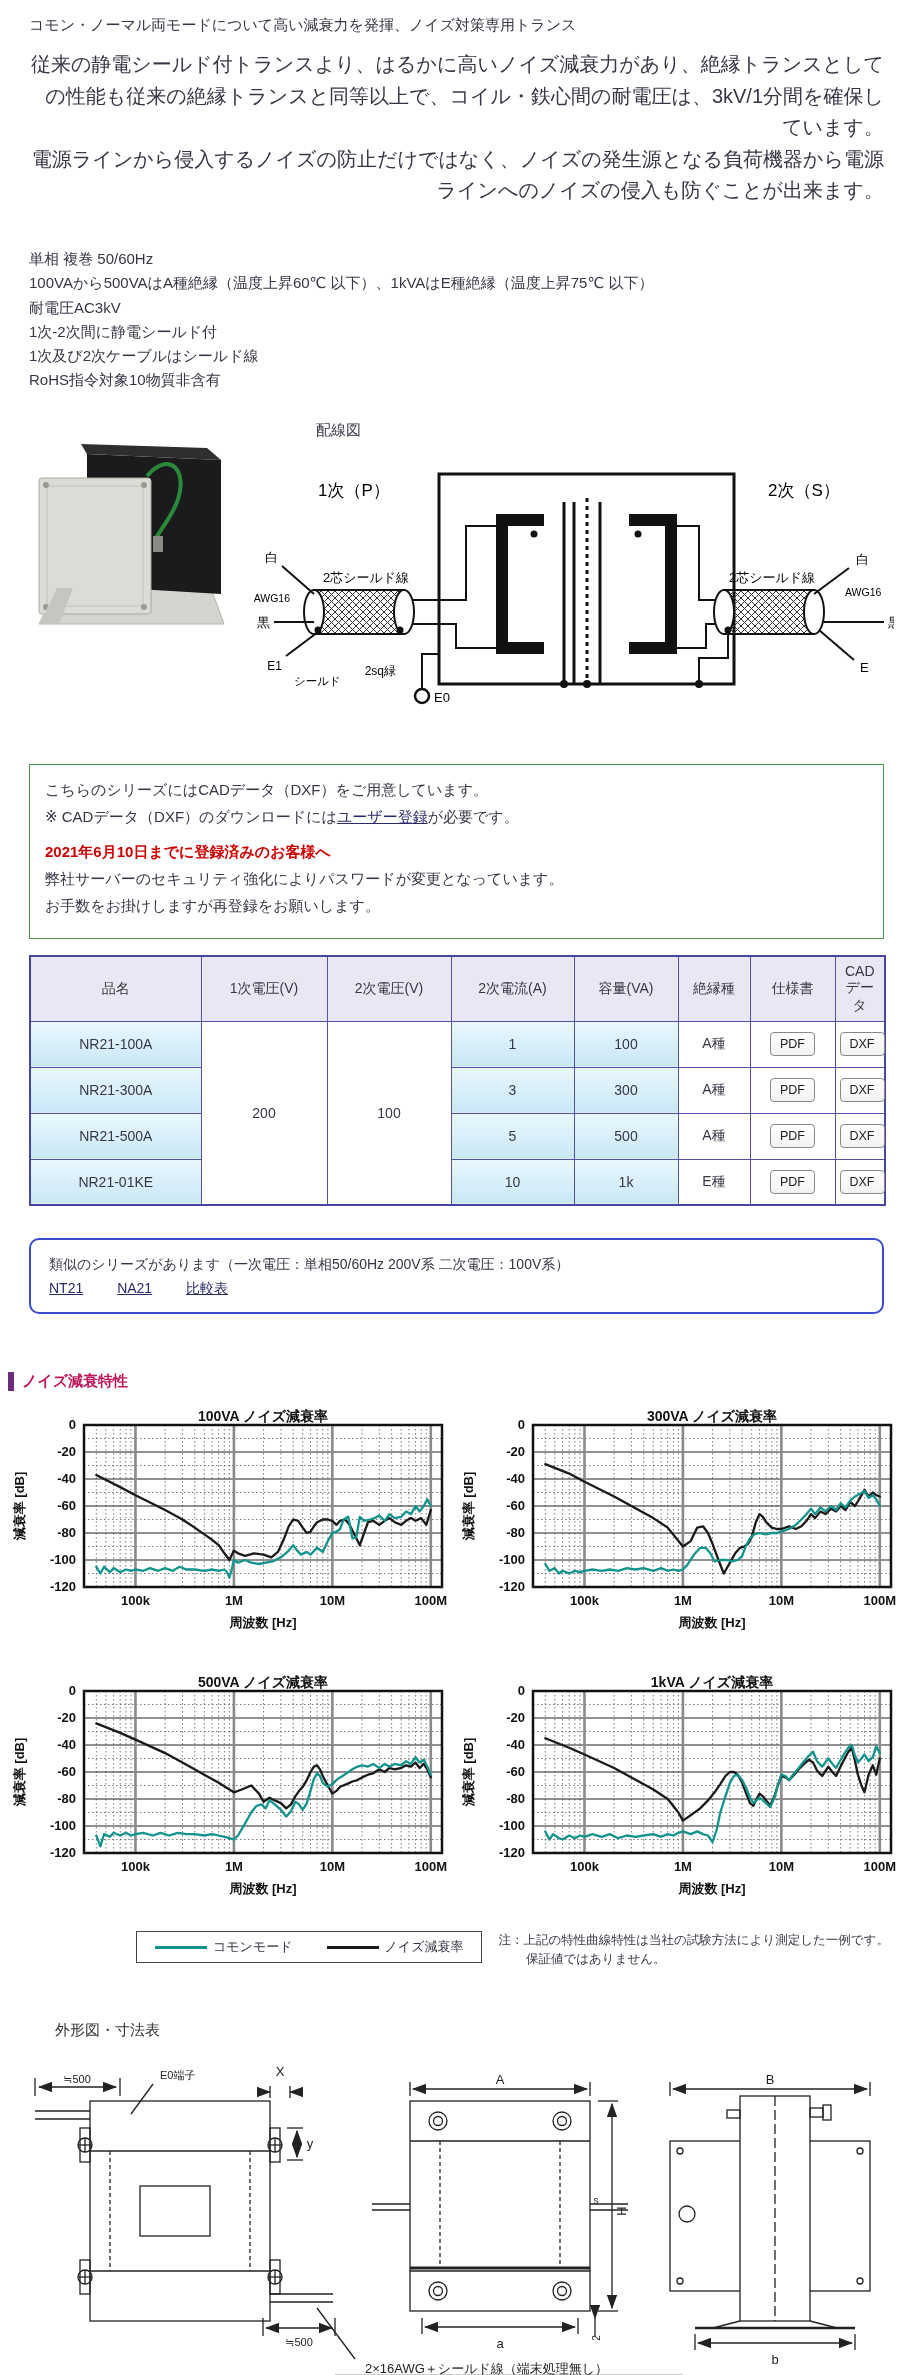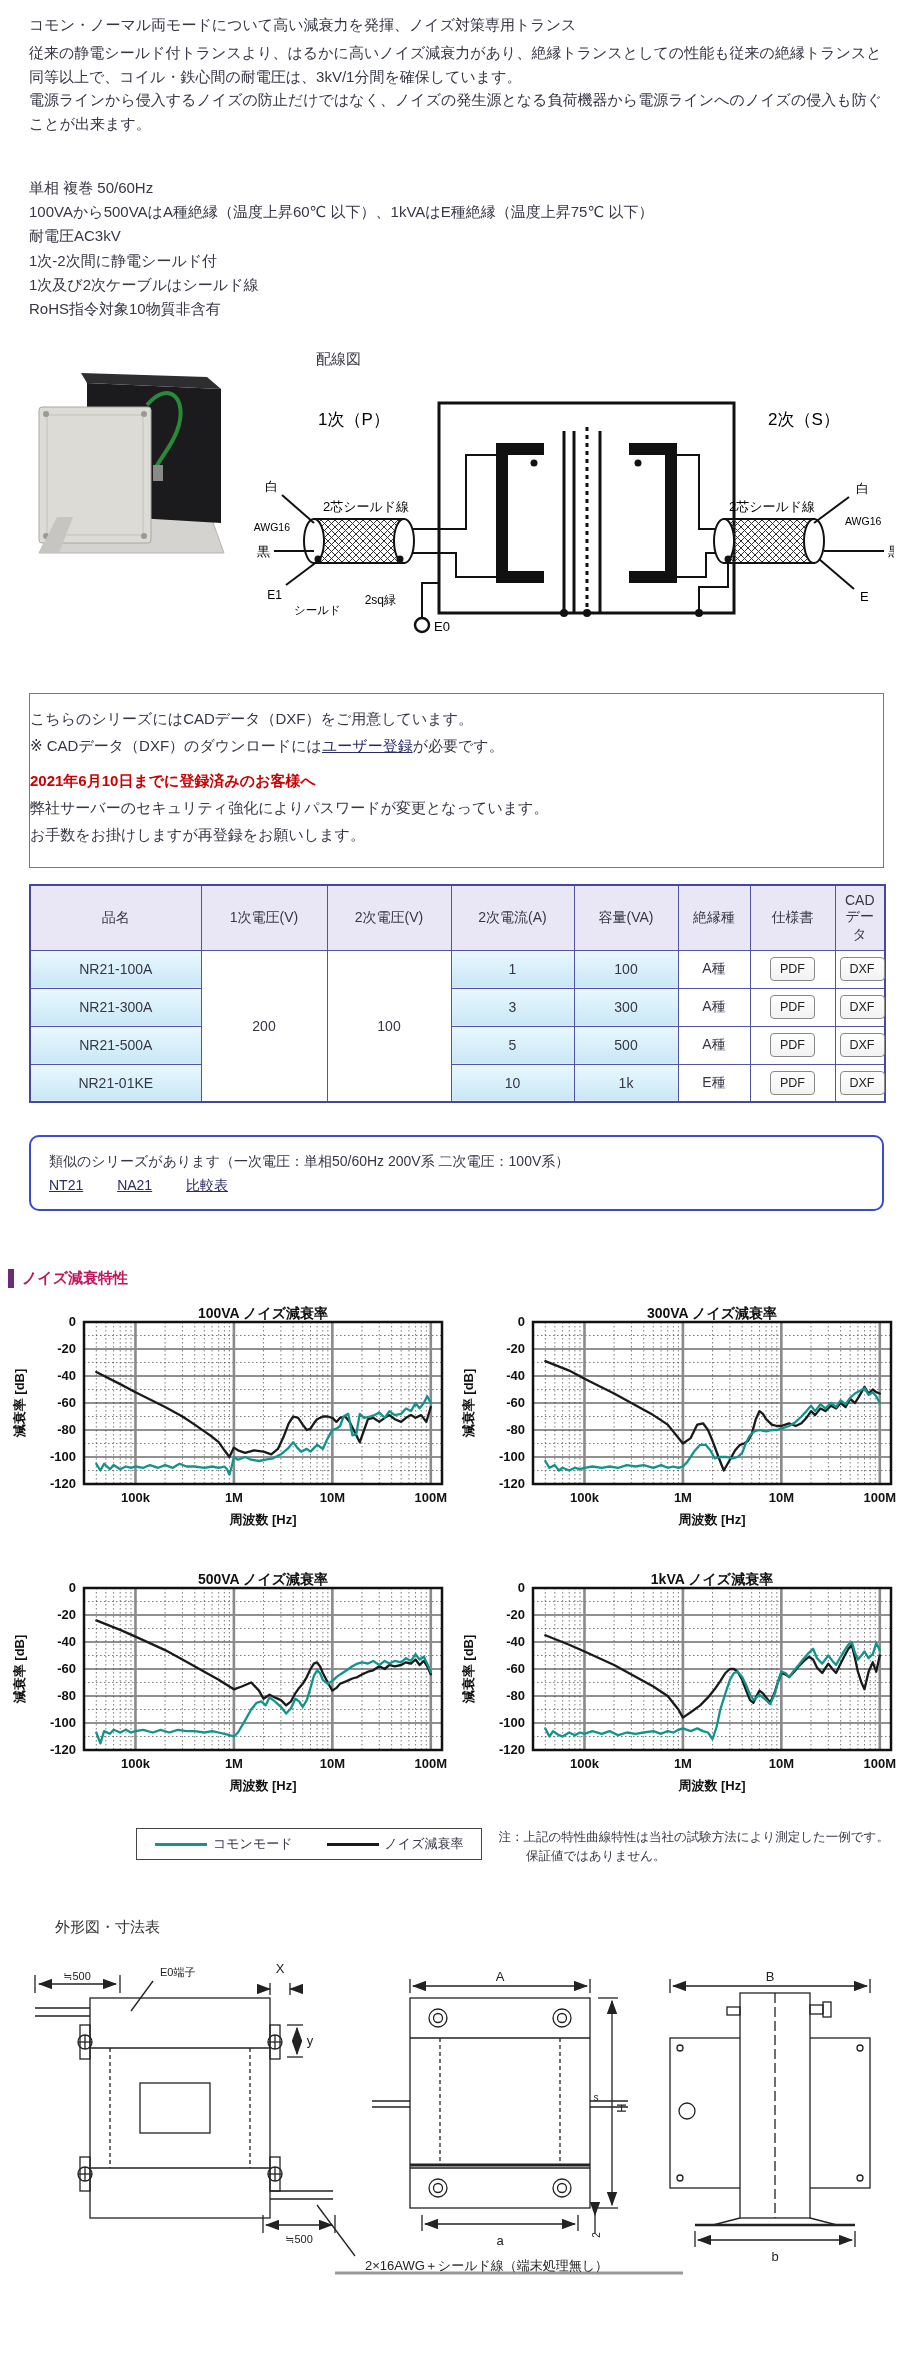--- a/index.html
+++ b/index.html
@@ -17,47 +17,47 @@
   .series-name { color: #e0009f; font-size: 26px; font-weight: bold; font-style: italic; vertical-align: middle; letter-spacing: 1px; }
   .series-suffix { color: #e0009f; font-size: 16px; vertical-align: middle; }
 
   .content { margin: 0 29px; }
   .page-title {
     font-size: 17px; font-weight: normal; color: #473b76;
     border-bottom: 2px solid #5a4b9b; padding-bottom: 11px;
     margin: 26px 0 0 0;
   }
   .lead { font-size: 15px; margin: 16px 0 0 0; }
-  .body-text { font-size: 15px; line-height: 1.58; margin: 6px 0 0 0; }
+  .body-text { font-size: 20px; line-height: 1.58; margin: 14px 0 0 0; text-align: right; }
   .specs { list-style: none; padding: 0; margin: 40px 0 0 0; font-size: 15px; line-height: 1.62; }
 
   .wiring-row { display: flex; margin-top: 28px; align-items: flex-start; }
   .photo-wrap { flex: 0 0 215px; padding-top: 15px; }
   .wiring-fig { flex: 1; }
   .wiring-caption { font-size: 15px; margin: 0 0 4px 72px; }
 
   .cad-box {
-    border: 1px solid #4a9a4a; padding: 8px 16px 14px 0;
+    border: 1px solid #4a9a4a; padding: 8px 16px 14px 15px;
     margin-top: 26px; font-size: 15px;
   }
   .cad-box p { margin: 8px 0; }
   .cad-alert { color: #cc0000; font-weight: bold; margin-top: 16px !important; }
   a.inline-link, a.series-link { color: #2b2b6a; text-decoration: underline; cursor: pointer; }
 
   table.product-table {
     border-collapse: collapse; margin-top: 16px; width: 100%;
     font-size: 14px; border: 2px solid #4747a0; table-layout: fixed;
   }
   table.product-table th, table.product-table td {
     border: 1px solid #5252a8; text-align: center; padding: 6px 4px;
   }
   table.product-table th { background: #e9e7f5; font-weight: normal; height: 44px; }
   td.cell-name { text-align: left; padding-left: 10px; }
   .cell-blue { background: linear-gradient(#e9f8fe, #c9e7f6); }
-  table.product-table td { height: 38px; }
+  table.product-table td { height: 46px; }
   .doc-btn {
     border: 1px solid #888; border-radius: 4px; background: linear-gradient(#ffffff, #f2f2f2);
     font-size: 12.5px; color: #222; padding: 4px 9px; cursor: pointer;
     font-family: "Liberation Sans", sans-serif;
   }
 
   .similar-box {
     border: 2px solid #3b4ad0; border-radius: 10px;
     padding: 10px 18px 8px 18px; margin-top: 32px; font-size: 14px;
   }

